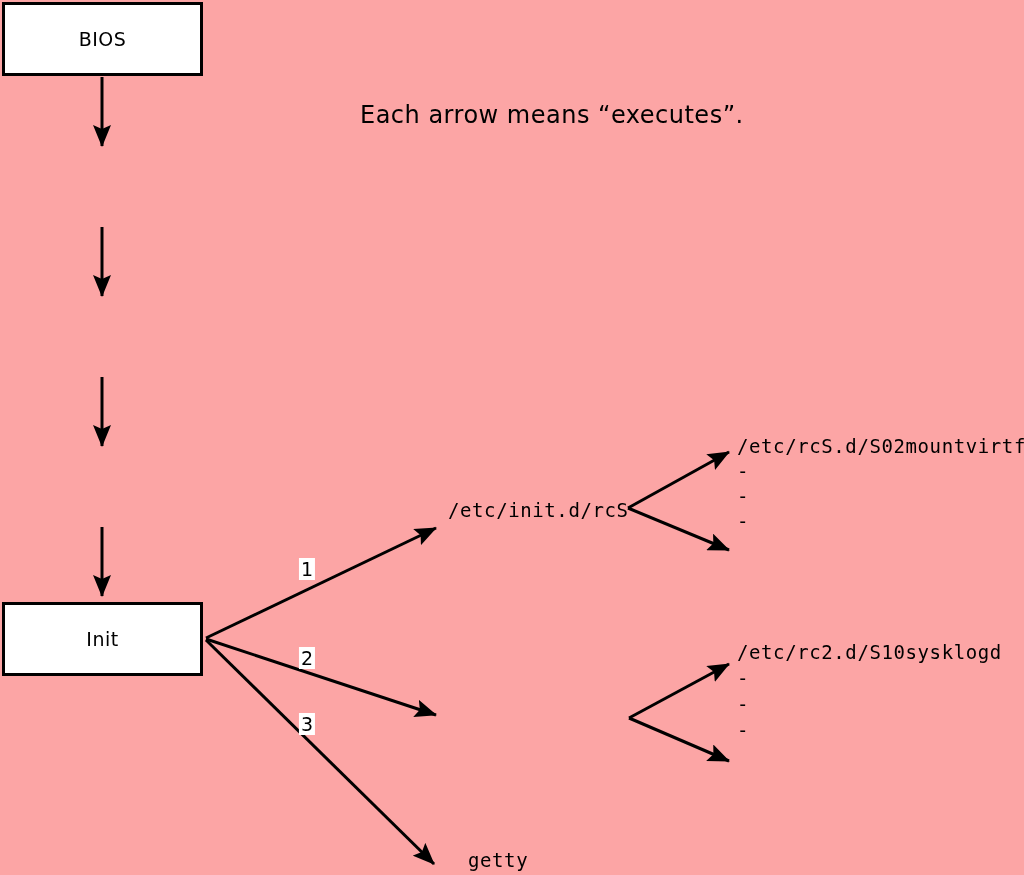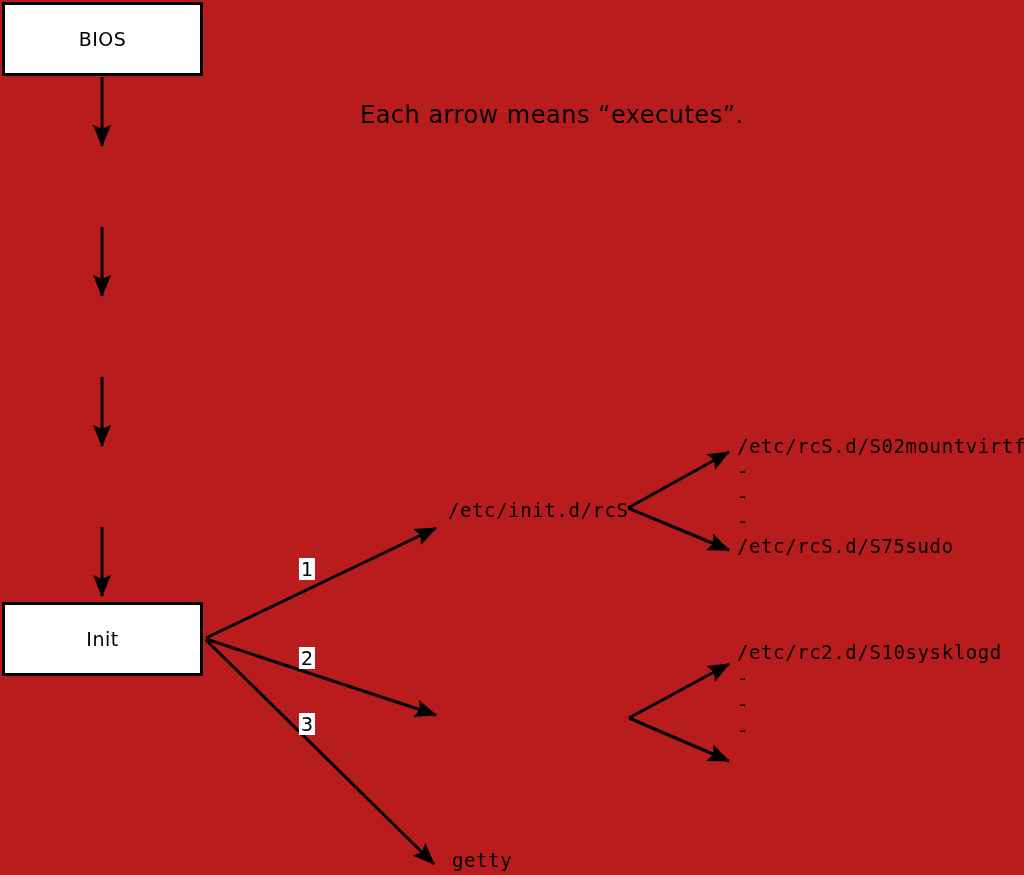--- a/index.html
+++ b/index.html
@@ -4,21 +4,21 @@
 <style>
   html, body {
     margin: 0;
     padding: 0;
     background: #ffffff;
   }
   .canvas {
     position: relative;
     width: 1024px;
     height: 875px;
-    background: #b91c1c;
+    background: #fca5a5;
     overflow: hidden;
     font-family: "DejaVu Sans", "Liberation Sans", sans-serif;
     color: #000000;
   }
   .arrow-layer {
     position: absolute;
     left: 0;
     top: 0;
   }
   .node-box {
@@ -98,26 +98,25 @@
     <span class="node-label">Init</span>
   </div>
 
   <div class="note-text">Each arrow means “executes”.</div>
 
   <div class="edge-num" style="left:307px; top:569px">1</div>
   <div class="edge-num" style="left:307px; top:658px">2</div>
   <div class="edge-num" style="left:307px; top:724px">3</div>
 
   <div class="mono-text" style="left:448px; top:510px">/etc/init.d/rcS</div>
-  <div class="mono-text" style="left:452px; top:860px">getty</div>
+  <div class="mono-text" style="left:468px; top:860px">getty</div>
 
   <div class="mono-text" style="left:737px; top:446px">/etc/rcS.d/S02mountvirtfs</div>
   <div class="mono-text" style="left:737px; top:471px">-</div>
   <div class="mono-text" style="left:737px; top:496px">-</div>
   <div class="mono-text" style="left:737px; top:521px">-</div>
-  <div class="mono-text" style="left:737px; top:546px">/etc/rcS.d/S75sudo</div>
 
   <div class="mono-text" style="left:737px; top:652px">/etc/rc2.d/S10sysklogd</div>
   <div class="mono-text" style="left:737px; top:678px">-</div>
   <div class="mono-text" style="left:737px; top:704px">-</div>
   <div class="mono-text" style="left:737px; top:730px">-</div>
 
 </div>
 
 </body></html>

